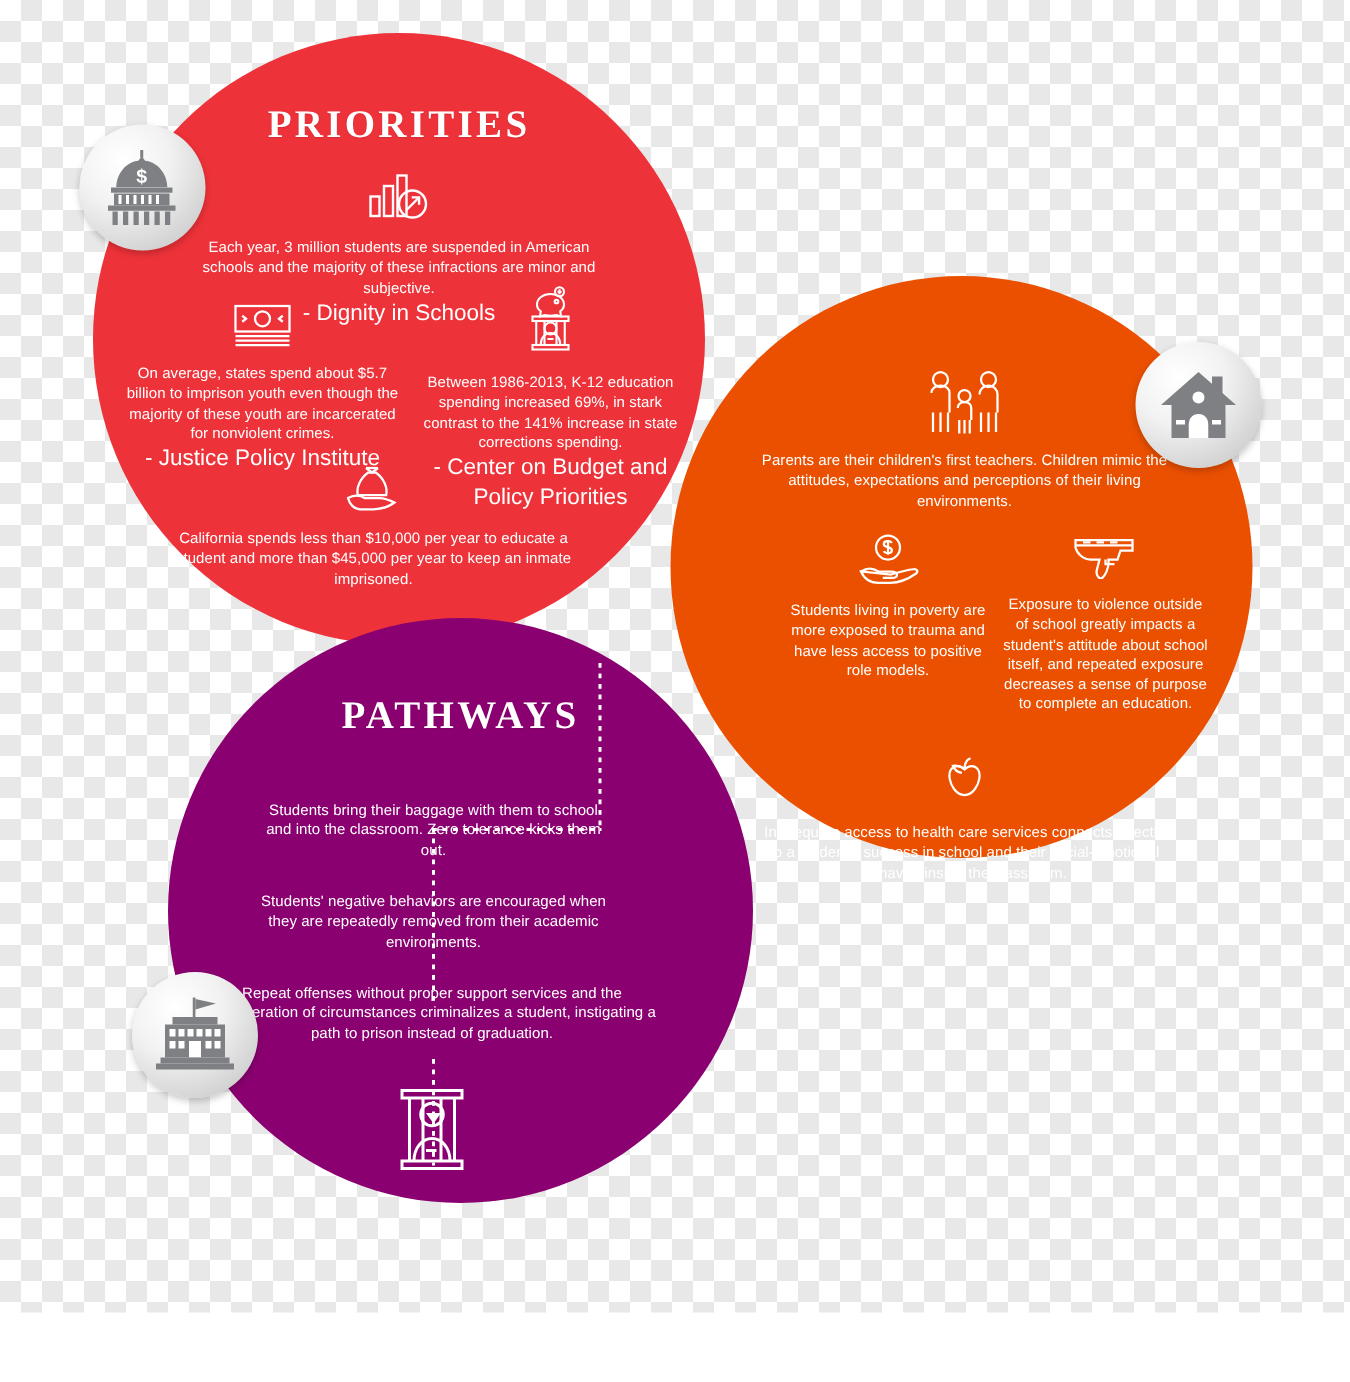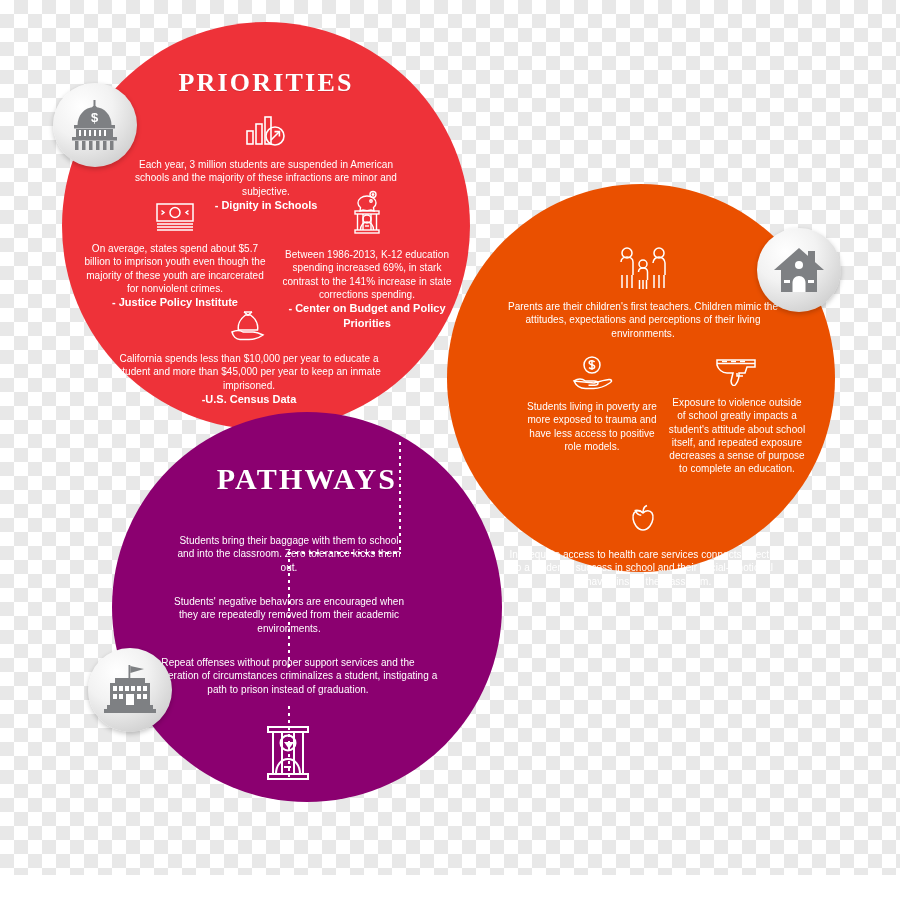--- a/index.html
+++ b/index.html
@@ -65,34 +65,34 @@
     font-size: 26px;
   }
   #title-context {
     position: absolute;
     top: 26px; left: 0; right: 0;
     font-size: 26px;
   }
   #title-pathways {
     position: absolute;
     top: 50px; left: 0; right: 0;
-    font-size: 30px;
+    font-size: 26px;
   }
 
   .fact { position: absolute; }
   .fact-text {
     font-size: 10px;
     line-height: 1.33;
     color: #ffffff;
     letter-spacing: .05px;
   }
   .fact-source {
-    font-size: 11px;
+    font-size: 15px;
     line-height: 1.33;
-    font-weight: bold;
+    font-weight: normal;
     color: #ffffff;
     display: block;
   }
   .fact-icon {
     display: block;
     margin: 0 auto 6px auto;
   }
 
   .badge {
     position: absolute;
@@ -197,21 +197,20 @@
     <div class="fact" style="left:52px; top:288px; width:270px;">
       <span class="fact-icon">
         <svg width="46" height="32" viewBox="0 0 46 32" fill="none" stroke="#fff" stroke-width="1.5">
           <path d="M18 2 l4 3 4-3"></path>
           <path d="M18 2 h8"></path>
           <path d="M19.5 5 C14 9 11.5 15 12.5 20 h19 C32.5 15 30 9 24.5 5 z"></path>
           <path d="M6 22 c4-2 8-2 11 0 h10 c4 0 7 1.5 10 3 -4 3 -9 4.5-14 4.5 H14 C10 29.5 7 26 6 22 z"></path>
         </svg>
       </span>
       <div class="fact-text">California spends less than $10,000 per year to educate a student and more than $45,000 per year to keep an inmate imprisoned.</div>
-      <span class="fact-source">-U.S. Census Data</span>
     </div>
   </div>
 
   <div class="circle" id="circle-context">
 
 
     <div class="fact" style="left:52px; top:62px; width:288px;">
       <span class="fact-icon">
         <svg width="60" height="44" viewBox="0 0 60 44" fill="none" stroke="#fff" stroke-width="1.5">
           <circle cx="14" cy="7" r="5"></circle>

